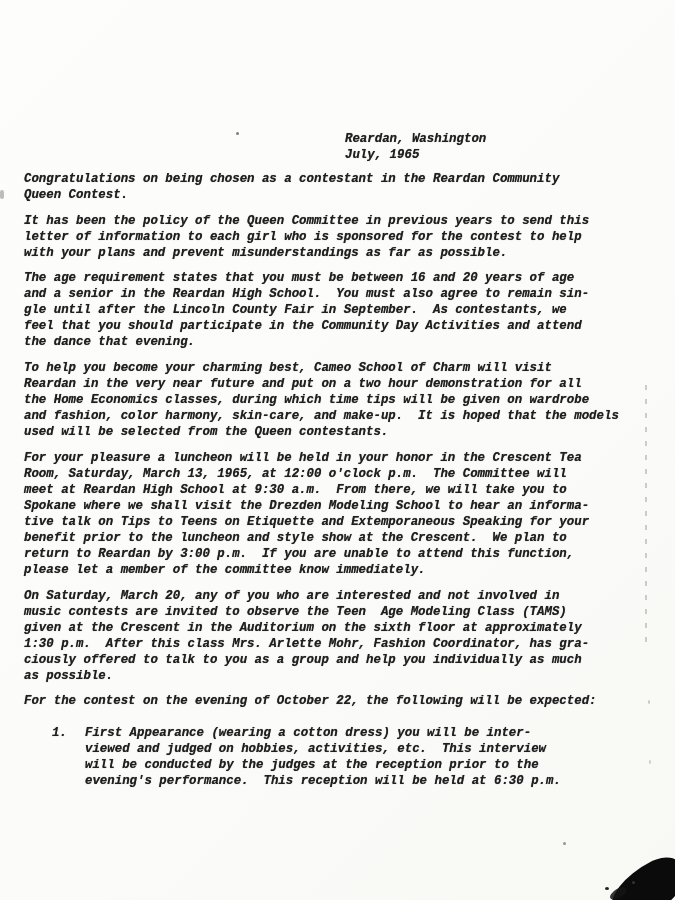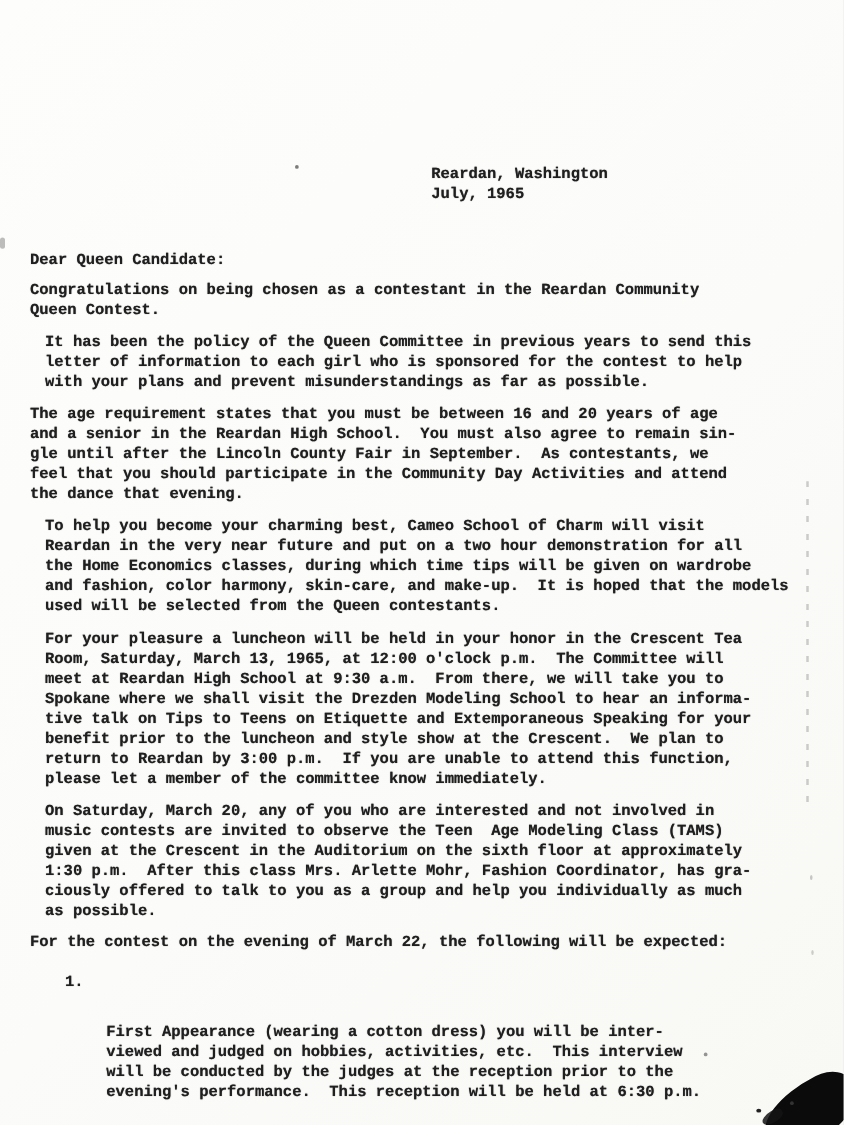--- a/index.html
+++ b/index.html
@@ -9,33 +9,34 @@
     height: 900px;
     margin: 0 auto;
     background: linear-gradient(135deg, #fdfdfc 0%, #fbfbf9 55%, #f8f8f5 100%);
     overflow: hidden;
     font-family: "Liberation Mono", "DejaVu Sans Mono", monospace;
     font-size: 12.4px;
     line-height: 16px;
     font-weight: 700;
     color: #1f1f1f;
     text-shadow: 0 0 0.7px rgba(25,25,25,0.75);
+    font-style: italic;
   }
   .content {
     position: absolute;
     top: 0; left: 0;
     width: 100%;
     box-sizing: border-box;
     padding: 131px 20px 0 24px;
   }
   .dateline { margin-left: 321px; }
-  .pre { white-space: pre-wrap; margin-top: 40px; }
+  .pre { white-space: pre-wrap; }
   .g8  { margin-top: 8px; }
   .g9  { margin-top: 9px; }
-  .g10 { margin-top: 10px; margin-left: 12px; }
+  .g10 { margin-top: 10px; }
   .g16 { margin-top: 16px; }
   .g37 { margin-top: 37px; }
   .list-item { display: flex; margin-left: 28px; }
   .list-num  { width: 33px; flex: 0 0 33px; }
   .list-text { flex: 1; }
 
   
   .artifact { position: absolute; pointer-events: none; }
   .edge-dashes {
     left: 645px; top: 385px; width: 2px; height: 258px;
@@ -70,21 +71,20 @@
 
 <div class="paper">
 
   <div class="content">
 
     <div class="dateline">
       <div>Reardan, Washington</div>
       <div>July, 1965</div>
     </div>
 
-    <div class="g37">Dear Queen Candidate:</div>
 
     <div class="pre g8">Congratulations on being chosen as a contestant in the Reardan Community
 Queen Contest.</div>
     <div class="pre g10">It has been the policy of the Queen Committee in previous years to send this
 letter of information to each girl who is sponsored for the contest to help
 with your plans and prevent misunderstandings as far as possible.</div>
     <div class="pre g9">The age requirement states that you must be between 16 and 20 years of age
 and a senior in the Reardan High School.  You must also agree to remain sin-
 gle until after the Lincoln County Fair in September.  As contestants, we
 feel that you should participate in the Community Day Activities and attend
@@ -101,21 +101,21 @@
 tive talk on Tips to Teens on Etiquette and Extemporaneous Speaking for your
 benefit prior to the luncheon and style show at the Crescent.  We plan to
 return to Reardan by 3:00 p.m.  If you are unable to attend this function,
 please let a member of the committee know immediately.</div>
     <div class="pre g10">On Saturday, March 20, any of you who are interested and not involved in
 music contests are invited to observe the Teen  Age Modeling Class (TAMS)
 given at the Crescent in the Auditorium on the sixth floor at approximately
 1:30 p.m.  After this class Mrs. Arlette Mohr, Fashion Coordinator, has gra-
 ciously offered to talk to you as a group and help you individually as much
 as possible.</div>
-    <div class="pre g9">For the contest on the evening of March 22, the following will be expected:</div>
+    <div class="pre g9">For the contest on the evening of October 22, the following will be expected:</div>
 
     <div class="list-item g16">
       <span class="list-num">1.</span>
       <div class="list-text pre">First Appearance (wearing a cotton dress) you will be inter-
 viewed and judged on hobbies, activities, etc.  This interview
 will be conducted by the judges at the reception prior to the
 evening's performance.  This reception will be held at 6:30 p.m.</div>
     </div>
 
   </div>

